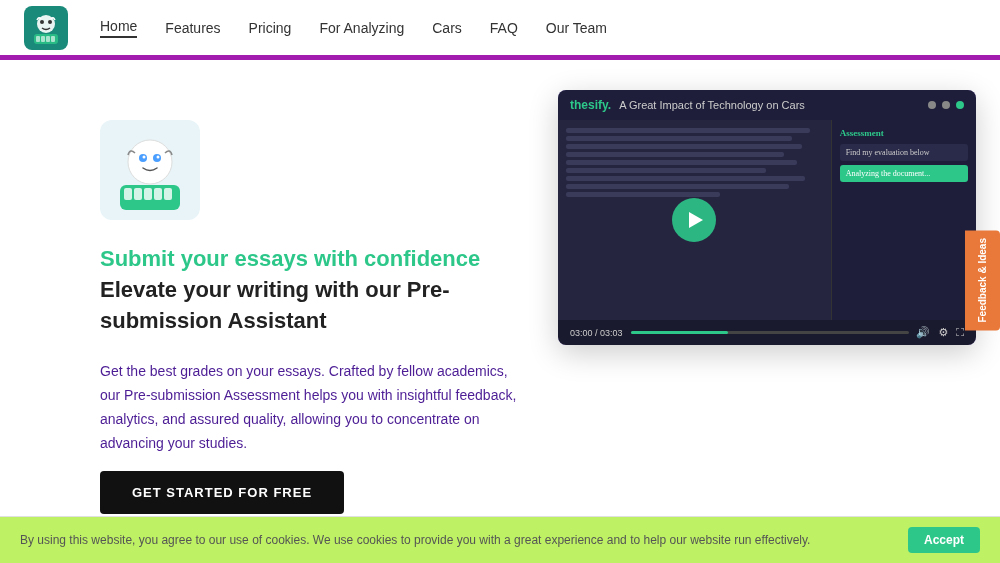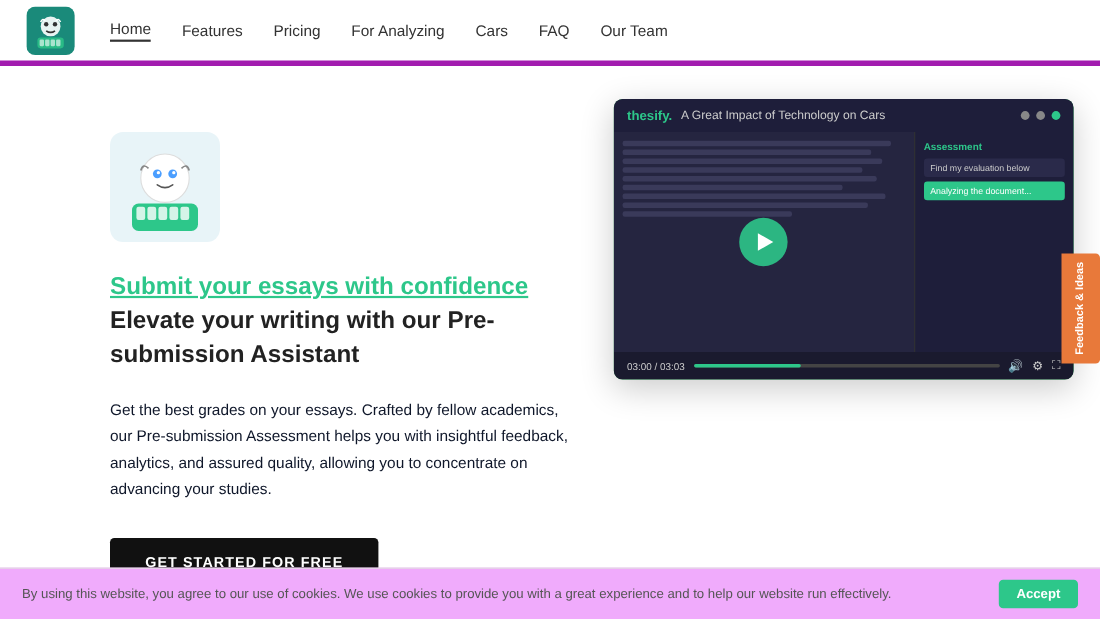--- a/index.html
+++ b/index.html
@@ -21,54 +21,54 @@
 
     
     .main { display: flex; flex-direction: row; padding: 40px 24px 0 100px; align-items: flex-start; }
 
     
     .left-content { flex: 1; max-width: 420px; padding-top: 20px; }
 
     .hero-image { width: 100px; height: 100px; margin-bottom: 20px; }
 
     .headline { font-size: 22px; font-weight: 700; line-height: 1.4; margin-bottom: 24px; color: #222; }
-    .headline .green { color: #2dc78a; text-decoration: underline; }
-
-    .description { font-size: 14px; color: #0f172a; line-height: 1.7; margin-bottom: 32px; }
+    .headline .green { color: #2dc78a; }
+
+    .description { font-size: 14px; color: #4c1d95; line-height: 1.7; margin-bottom: 15px; }
 
     .cta-button {
       display: inline-block; padding: 14px 32px;
       background: #111; color: #fff; font-size: 13px; font-weight: 700;
       letter-spacing: 1px; text-transform: uppercase; cursor: pointer;
       border: none; border-radius: 4px;
     }
 
     
     .right-content { flex: 1; max-width: 440px; margin-left: 40px; margin-top: -10px; }
 
     .video-container {
-      background: #15803d; border-radius: 8px; overflow: hidden;
+      background: #c4b5fd; border-radius: 8px; overflow: hidden;
       box-shadow: 0 8px 30px rgba(0,0,0,0.2);
     }
 
     .video-header {
       background: #1e1e3a; padding: 8px 12px;
       display: flex; align-items: center; justify-content: space-between;
     }
     .video-title-bar { display: flex; align-items: center; gap: 8px; }
     .thesify-logo-small { color: #2dc78a; font-size: 12px; font-weight: 700; }
     .video-doc-title { color: #ccc; font-size: 11px; }
     .video-header-right { display: flex; gap: 6px; align-items: center; }
     .header-dot { width: 8px; height: 8px; border-radius: 50%; }
     .dot-green { background: #2dc78a; }
     .dot-gray { background: #888; }
 
     .video-body { display: flex; height: 200px; }
     .video-left { flex: 2; background: #252540; padding: 8px; overflow: hidden; position: relative; }
-    .video-right { flex: 1; background: #1e1e3a; padding: 8px; border-left: 1px solid #333; }
+    .video-right { flex: 1; background: #1e1e3a; padding: 8px; border-left: 1px solid #333; font-family: Liberation Serif, serif; }
 
     .text-lines { margin-bottom: 4px; }
     .text-line {
       height: 5px; background: #3a3a5a; border-radius: 2px; margin-bottom: 3px;
     }
 
     .play-overlay {
       position: absolute; top: 50%; left: 50%; transform: translate(-50%, -50%);
       width: 44px; height: 44px; background: rgba(45,199,138,0.9); border-radius: 50%;
       display: flex; align-items: center; justify-content: center; cursor: pointer;
@@ -84,21 +84,21 @@
     }
     .time-display { color: #ccc; font-size: 9px; }
     .progress-bar { flex: 1; height: 3px; background: #444; border-radius: 2px; }
     .progress-fill { height: 100%; width: 35%; background: #2dc78a; border-radius: 2px; }
     .control-icons { display: flex; gap: 8px; }
     .control-icon { color: #ccc; font-size: 11px; cursor: pointer; }
 
     
     .cookie-banner {
       position: absolute; bottom: 0; left: 0; right: 0;
-      background: #f0abfc; border-top: 1px solid #e0e0e0;
+      background: #bef264; border-top: 1px solid #e0e0e0;
       padding: 10px 20px; display: flex; align-items: center; justify-content: space-between;
       font-size: 12px; color: #555;
     }
     .accept-button {
       background: #2dc78a; color: #fff; border: none; padding: 6px 16px;
       border-radius: 4px; font-size: 12px; cursor: pointer; font-weight: 600;
     }
 
     .sidebar-tab-wrapper {
       position: absolute; right: 0; top: 230px;

